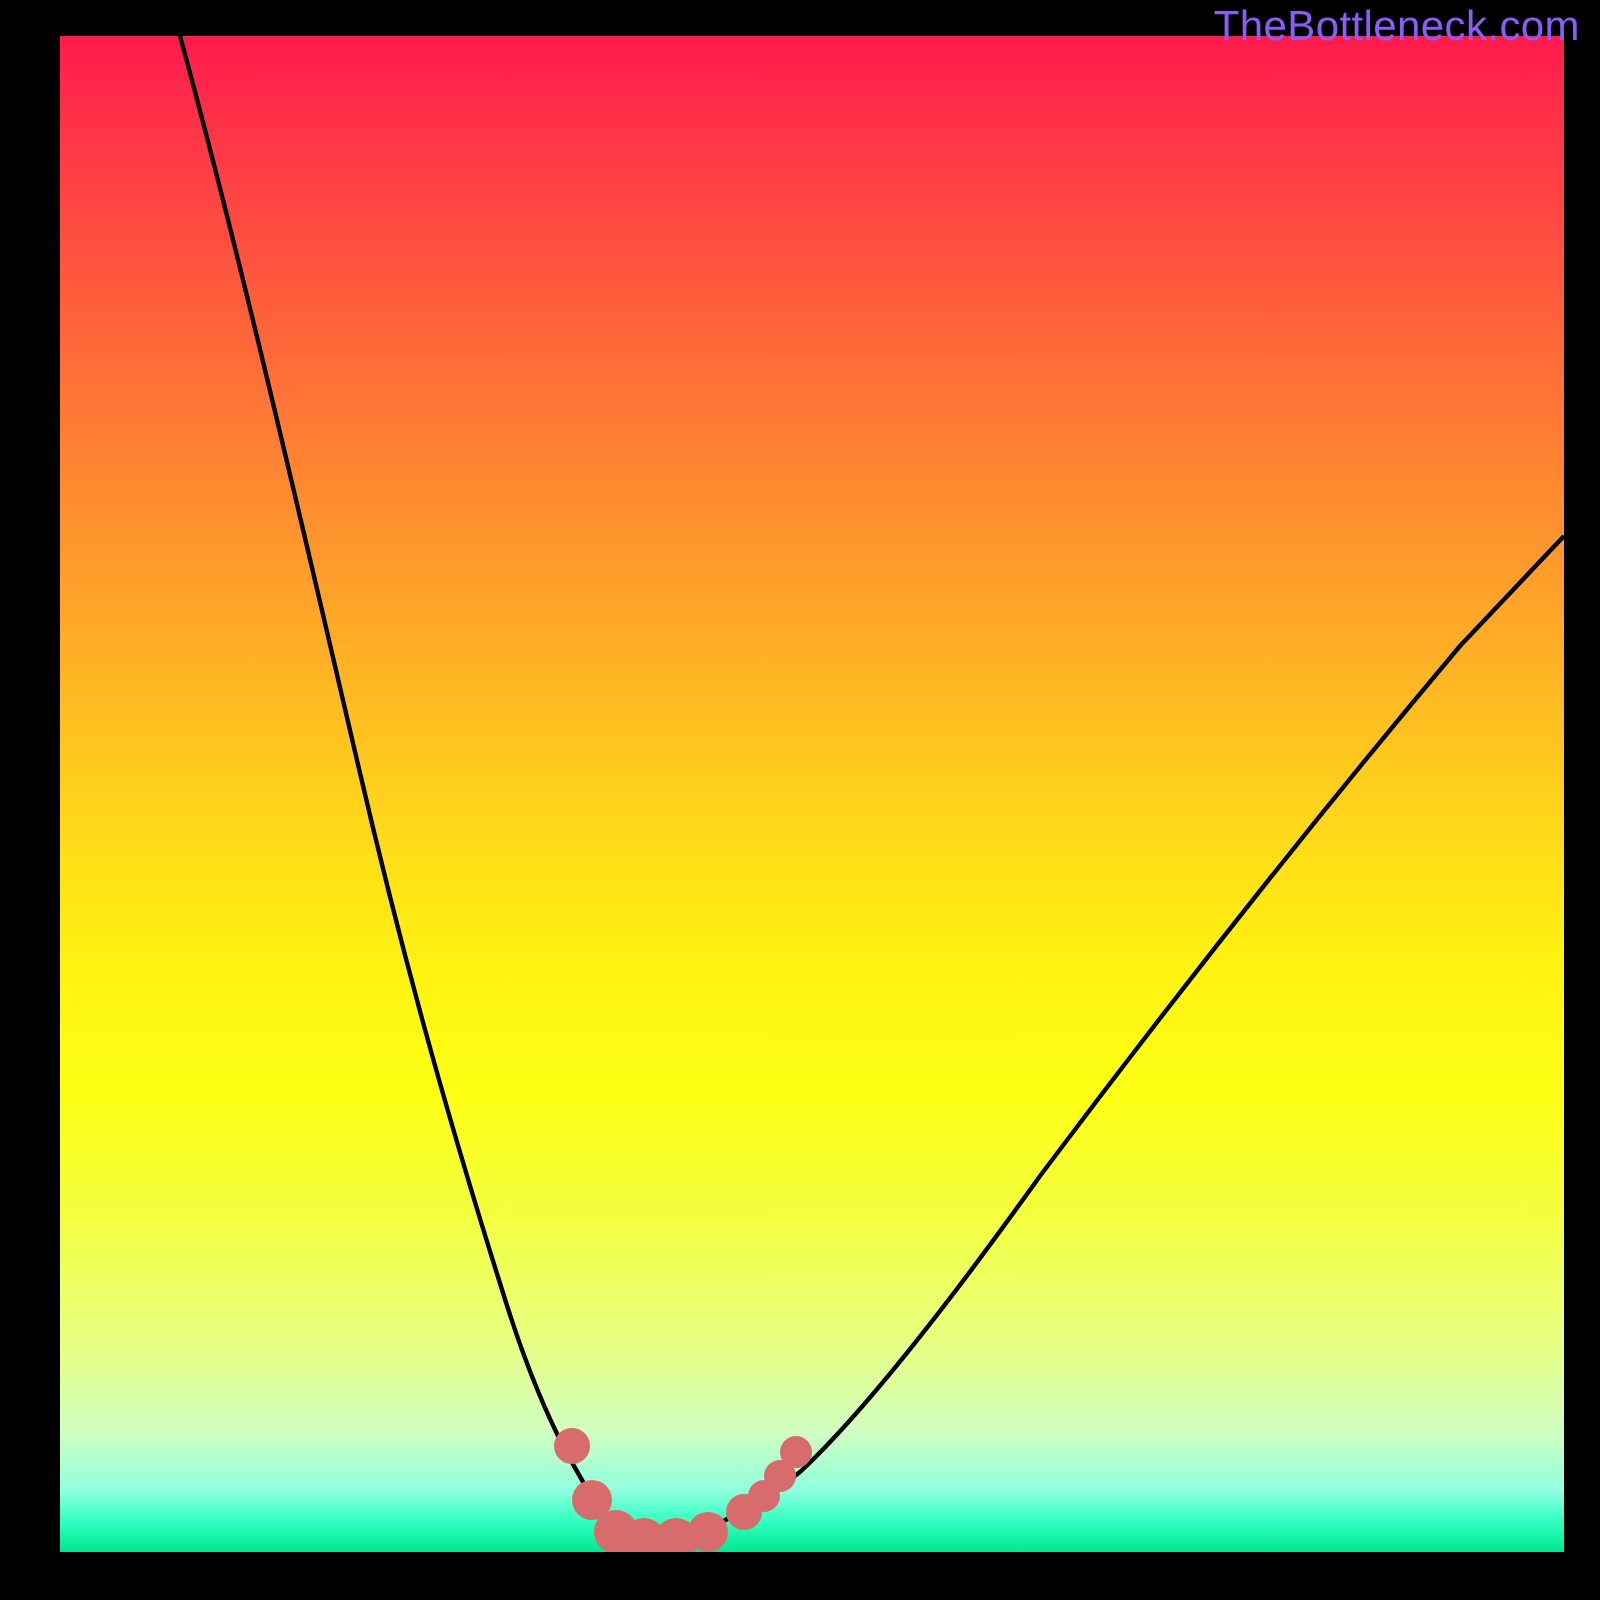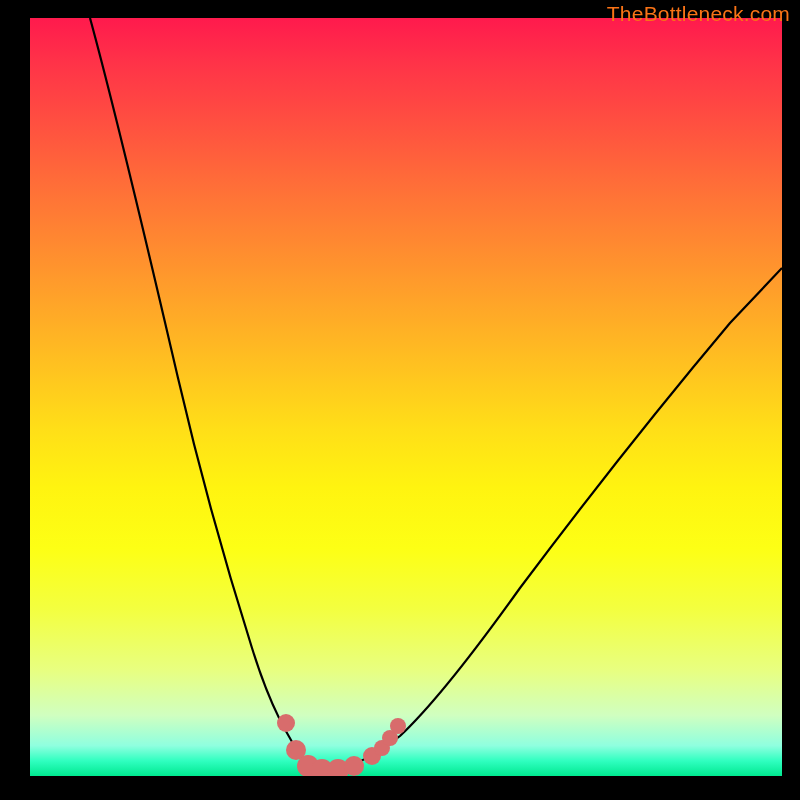--- a/index.html
+++ b/index.html
@@ -33,21 +33,21 @@
       #d0ffc0 92%,
       #8fffdf 96%,
       #30ffc0 98%,
       #00e890 100%
     );
   }
   .watermark {
     position: absolute;
     top: 2px;
     right: 10px;
-    color: #f97316;
+    color: #8b5cf6;
     font-size: 21px;
     font-weight: 500;
     letter-spacing: 0.2px;
   }
   svg.curve {
     position: absolute;
     left: 0;
     top: 0;
     width: 752px;
     height: 758px;

